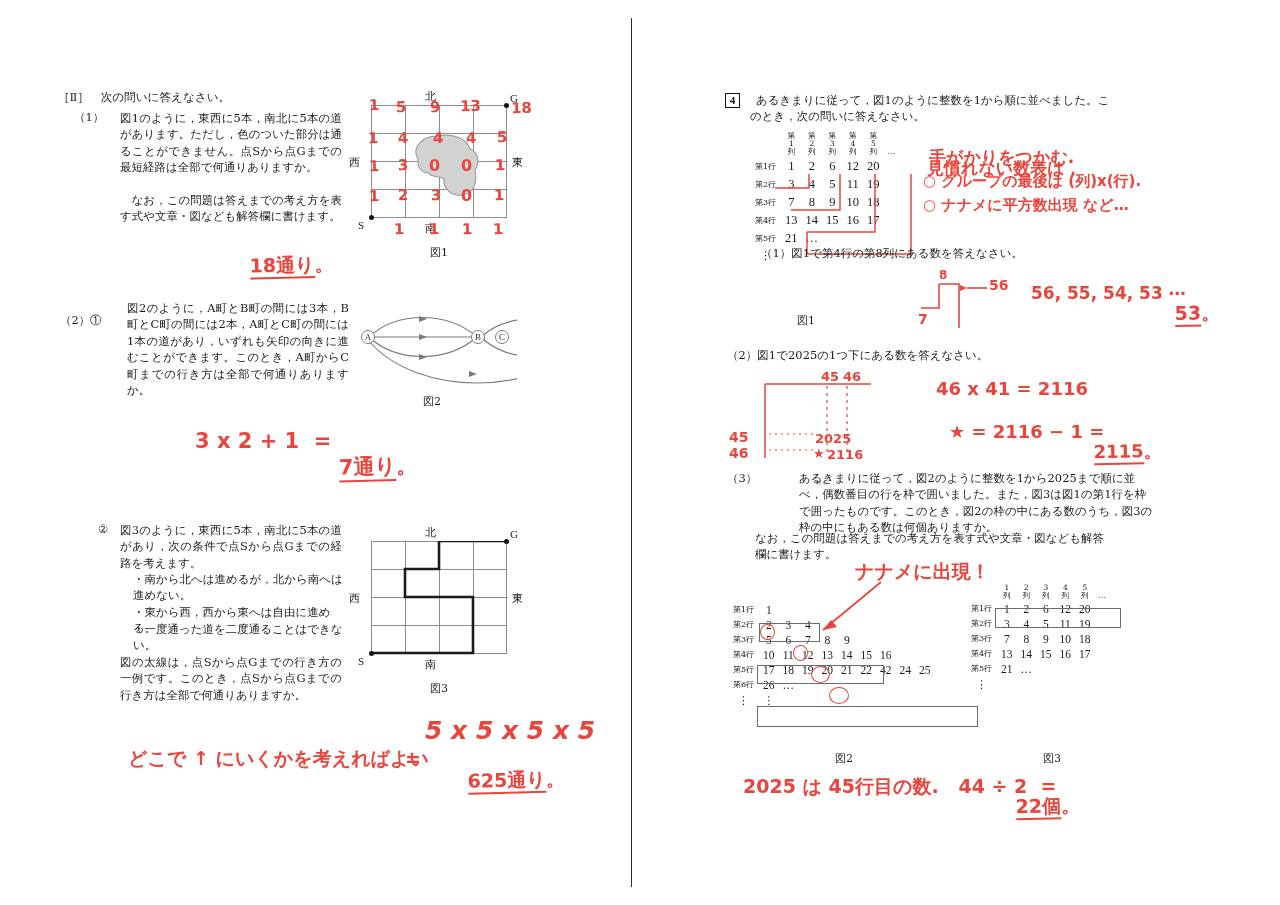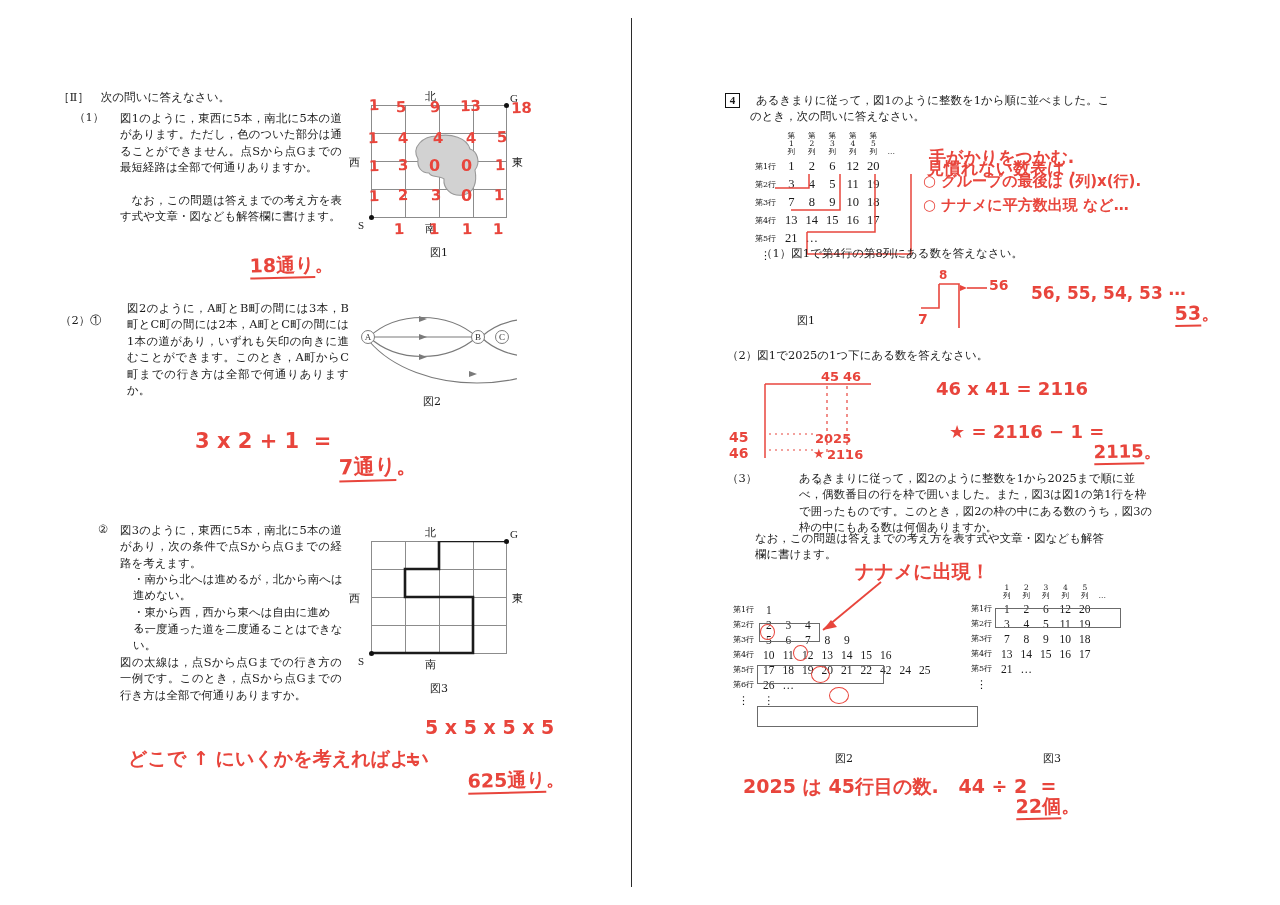--- a/index.html
+++ b/index.html
@@ -208,21 +208,21 @@
       <div class="dirlbl jp" style="left:54px; top:-16px;">北</div>
       <div class="dirlbl jp" style="left:54px; top:116px;">南</div>
       <div class="dirlbl jp" style="left:141px; top:50px;">東</div>
       <div class="dirlbl jp" style="left:-22px; top:50px;">西</div>
       <div class="dirlbl" style="left:-13px; top:114px;">S</div>
       <div class="dirlbl" style="left:139px; top:-13px;">G</div>
       <div class="figcap jp" style="left:38px; top:140px;">図3</div>
     </div>
 
     <div class="hw" style="left:128px; top:718px; font-size:19px;margin-top:28px;">どこで ↑ にいくかを考えればよい</div>
-    <div class="hw" style="left:425px; top:716px; font-size:19px;">5 x 5 x 5 x 5</div>
+    <div class="hw" style="left:425px; top:716px; font-size:25px;font-style:italic;">5 x 5 x 5 x 5</div>
     <div class="hw" style="left:405px; top:748px; font-size:19px;">=</div>
     <div class="hw sk" style="left:428px; top:746px; font-size:19px;">
       <u>625通り</u>。
     </div>
   </div>
 
   <div id="right">
 
     <div class="qmark" style="left:94px; top:93px;">4</div>
     <div class="jp q" style="position:absolute; left:119px; top:92px; width:360px; text-indent:6px;">あるきまりに従って，図1のように整数を1から順に並べました。このとき，次の問いに答えなさい。</div>

